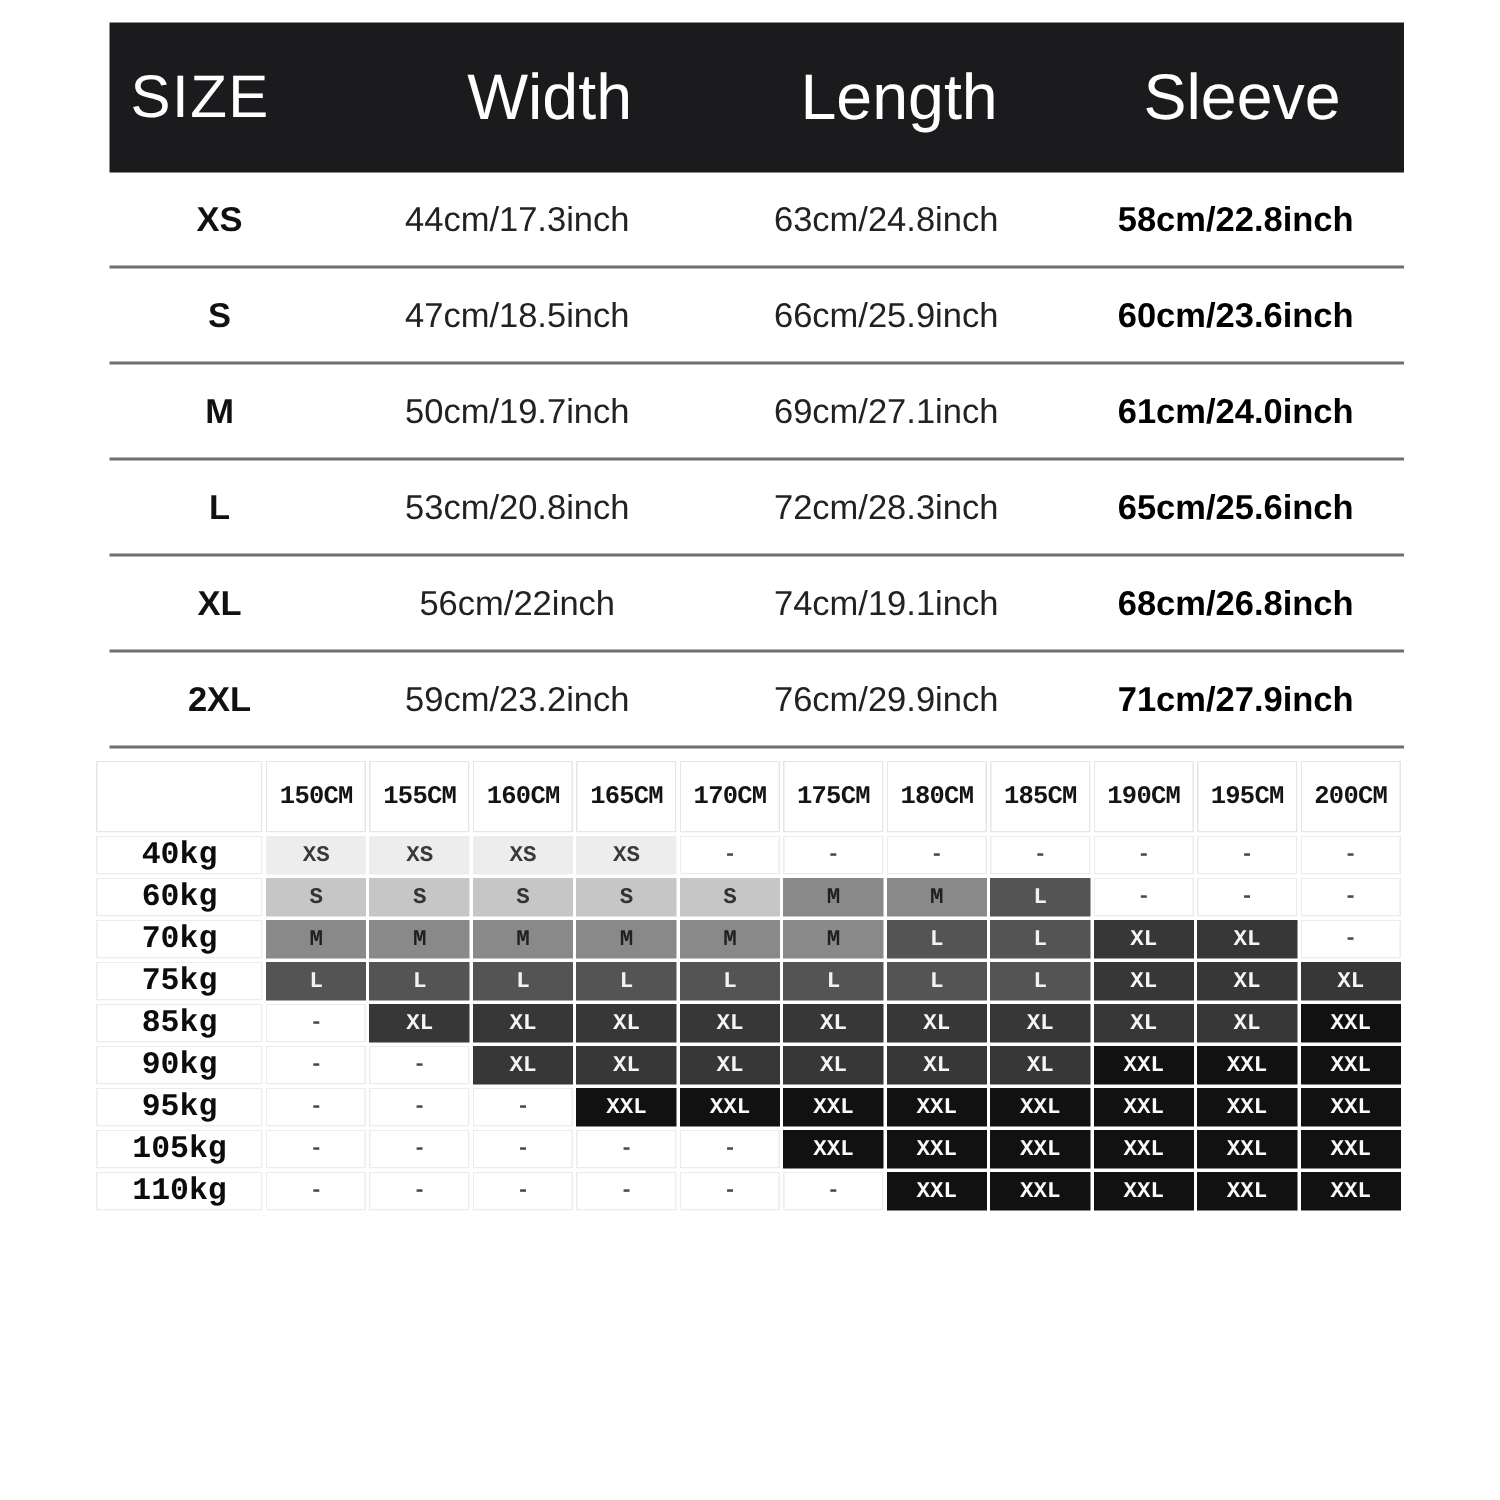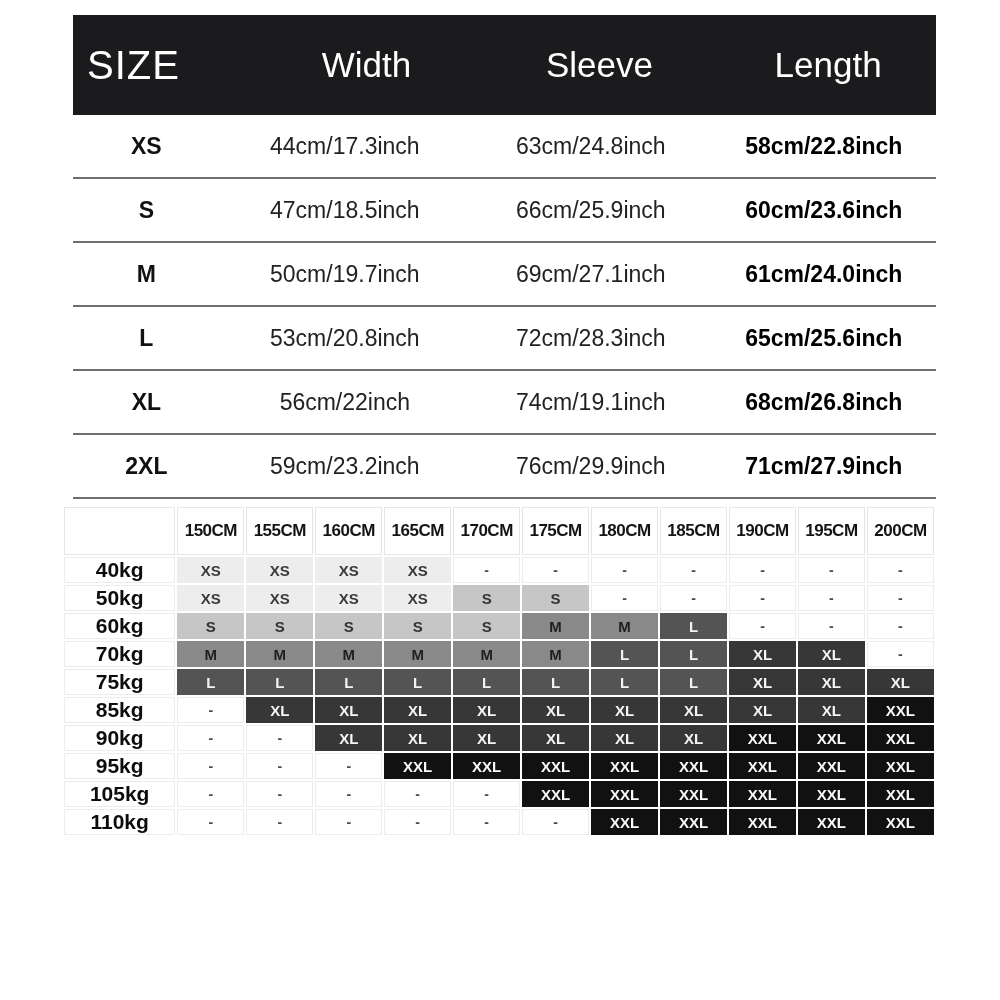--- a/index.html
+++ b/index.html
@@ -27,21 +27,21 @@
     grid-template-columns: 21% 26% 28% 25%;
     align-items: center;
     color: #ffffff;
   }
   .measure-header .h-size {
     font-size: 40px;
     padding-left: 14px;
     letter-spacing: 1px;
   }
   .measure-header .h-col {
-    font-size: 35px;
+    font-size: 43px;
     text-align: center;
   }
   table.measure-table {
     width: 100%;
     border-collapse: collapse;
     table-layout: fixed;
   }
   table.measure-table td {
     height: 60px;
     text-align: center;
@@ -62,20 +62,21 @@
   
   .fit-section {
     position: absolute;
     left: 62px; top: 505px;
     width: 874px;
   }
   table.fit-table {
     width: 100%;
     border-collapse: collapse;
     table-layout: fixed;
+    font-family: Liberation Mono, monospace;
   }
   table.fit-table col.wcol { width: 13%; }
   table.fit-table th, table.fit-table td {
     border: 2px solid #ffffff;
     text-align: center;
     vertical-align: middle;
     padding: 0;
     overflow: hidden;
     white-space: nowrap;
   }
@@ -110,22 +111,22 @@
 </style>
 </head>
 <body>
 
 <div class="page">
 
   <div class="measure-section">
     <div class="measure-header">
       <div class="h-size">SIZE</div>
       <div class="h-col">Width</div>
+      <div class="h-col">Length</div>
       <div class="h-col">Sleeve</div>
-      <div class="h-col">Length</div>
     </div>
     <table class="measure-table">
       <colgroup>
         <col class="c1">
           <col class="c2">
           <col class="c3">
           <col class="c4">
       </colgroup>
       <tbody id="measure-body">
           <tr>
@@ -209,34 +210,20 @@
             <td style="background: rgb(237, 237, 237); color: rgb(58, 58, 58);">XS</td>
             <td class="empty">-</td>
             <td class="empty">-</td>
             <td class="empty">-</td>
             <td class="empty">-</td>
             <td class="empty">-</td>
             <td class="empty">-</td>
             <td class="empty">-</td>
           </tr>
           <tr>
-            <th class="weight-label">50kg</th>
-            <td style="background: rgb(237, 237, 237); color: rgb(58, 58, 58);">XS</td>
-            <td style="background: rgb(237, 237, 237); color: rgb(58, 58, 58);">XS</td>
-            <td style="background: rgb(237, 237, 237); color: rgb(58, 58, 58);">XS</td>
-            <td style="background: rgb(237, 237, 237); color: rgb(58, 58, 58);">XS</td>
-            <td style="background: rgb(198, 198, 198); color: rgb(51, 51, 51);">S</td>
-            <td style="background: rgb(198, 198, 198); color: rgb(51, 51, 51);">S</td>
-            <td class="empty">-</td>
-            <td class="empty">-</td>
-            <td class="empty">-</td>
-            <td class="empty">-</td>
-            <td class="empty">-</td>
-          </tr>
-          <tr>
             <th class="weight-label">60kg</th>
             <td style="background: rgb(198, 198, 198); color: rgb(51, 51, 51);">S</td>
             <td style="background: rgb(198, 198, 198); color: rgb(51, 51, 51);">S</td>
             <td style="background: rgb(198, 198, 198); color: rgb(51, 51, 51);">S</td>
             <td style="background: rgb(198, 198, 198); color: rgb(51, 51, 51);">S</td>
             <td style="background: rgb(198, 198, 198); color: rgb(51, 51, 51);">S</td>
             <td style="background: rgb(137, 137, 137); color: rgb(31, 31, 31);">M</td>
             <td style="background: rgb(137, 137, 137); color: rgb(31, 31, 31);">M</td>
             <td style="background: rgb(84, 84, 84); color: rgb(242, 242, 242);">L</td>
             <td class="empty">-</td>

